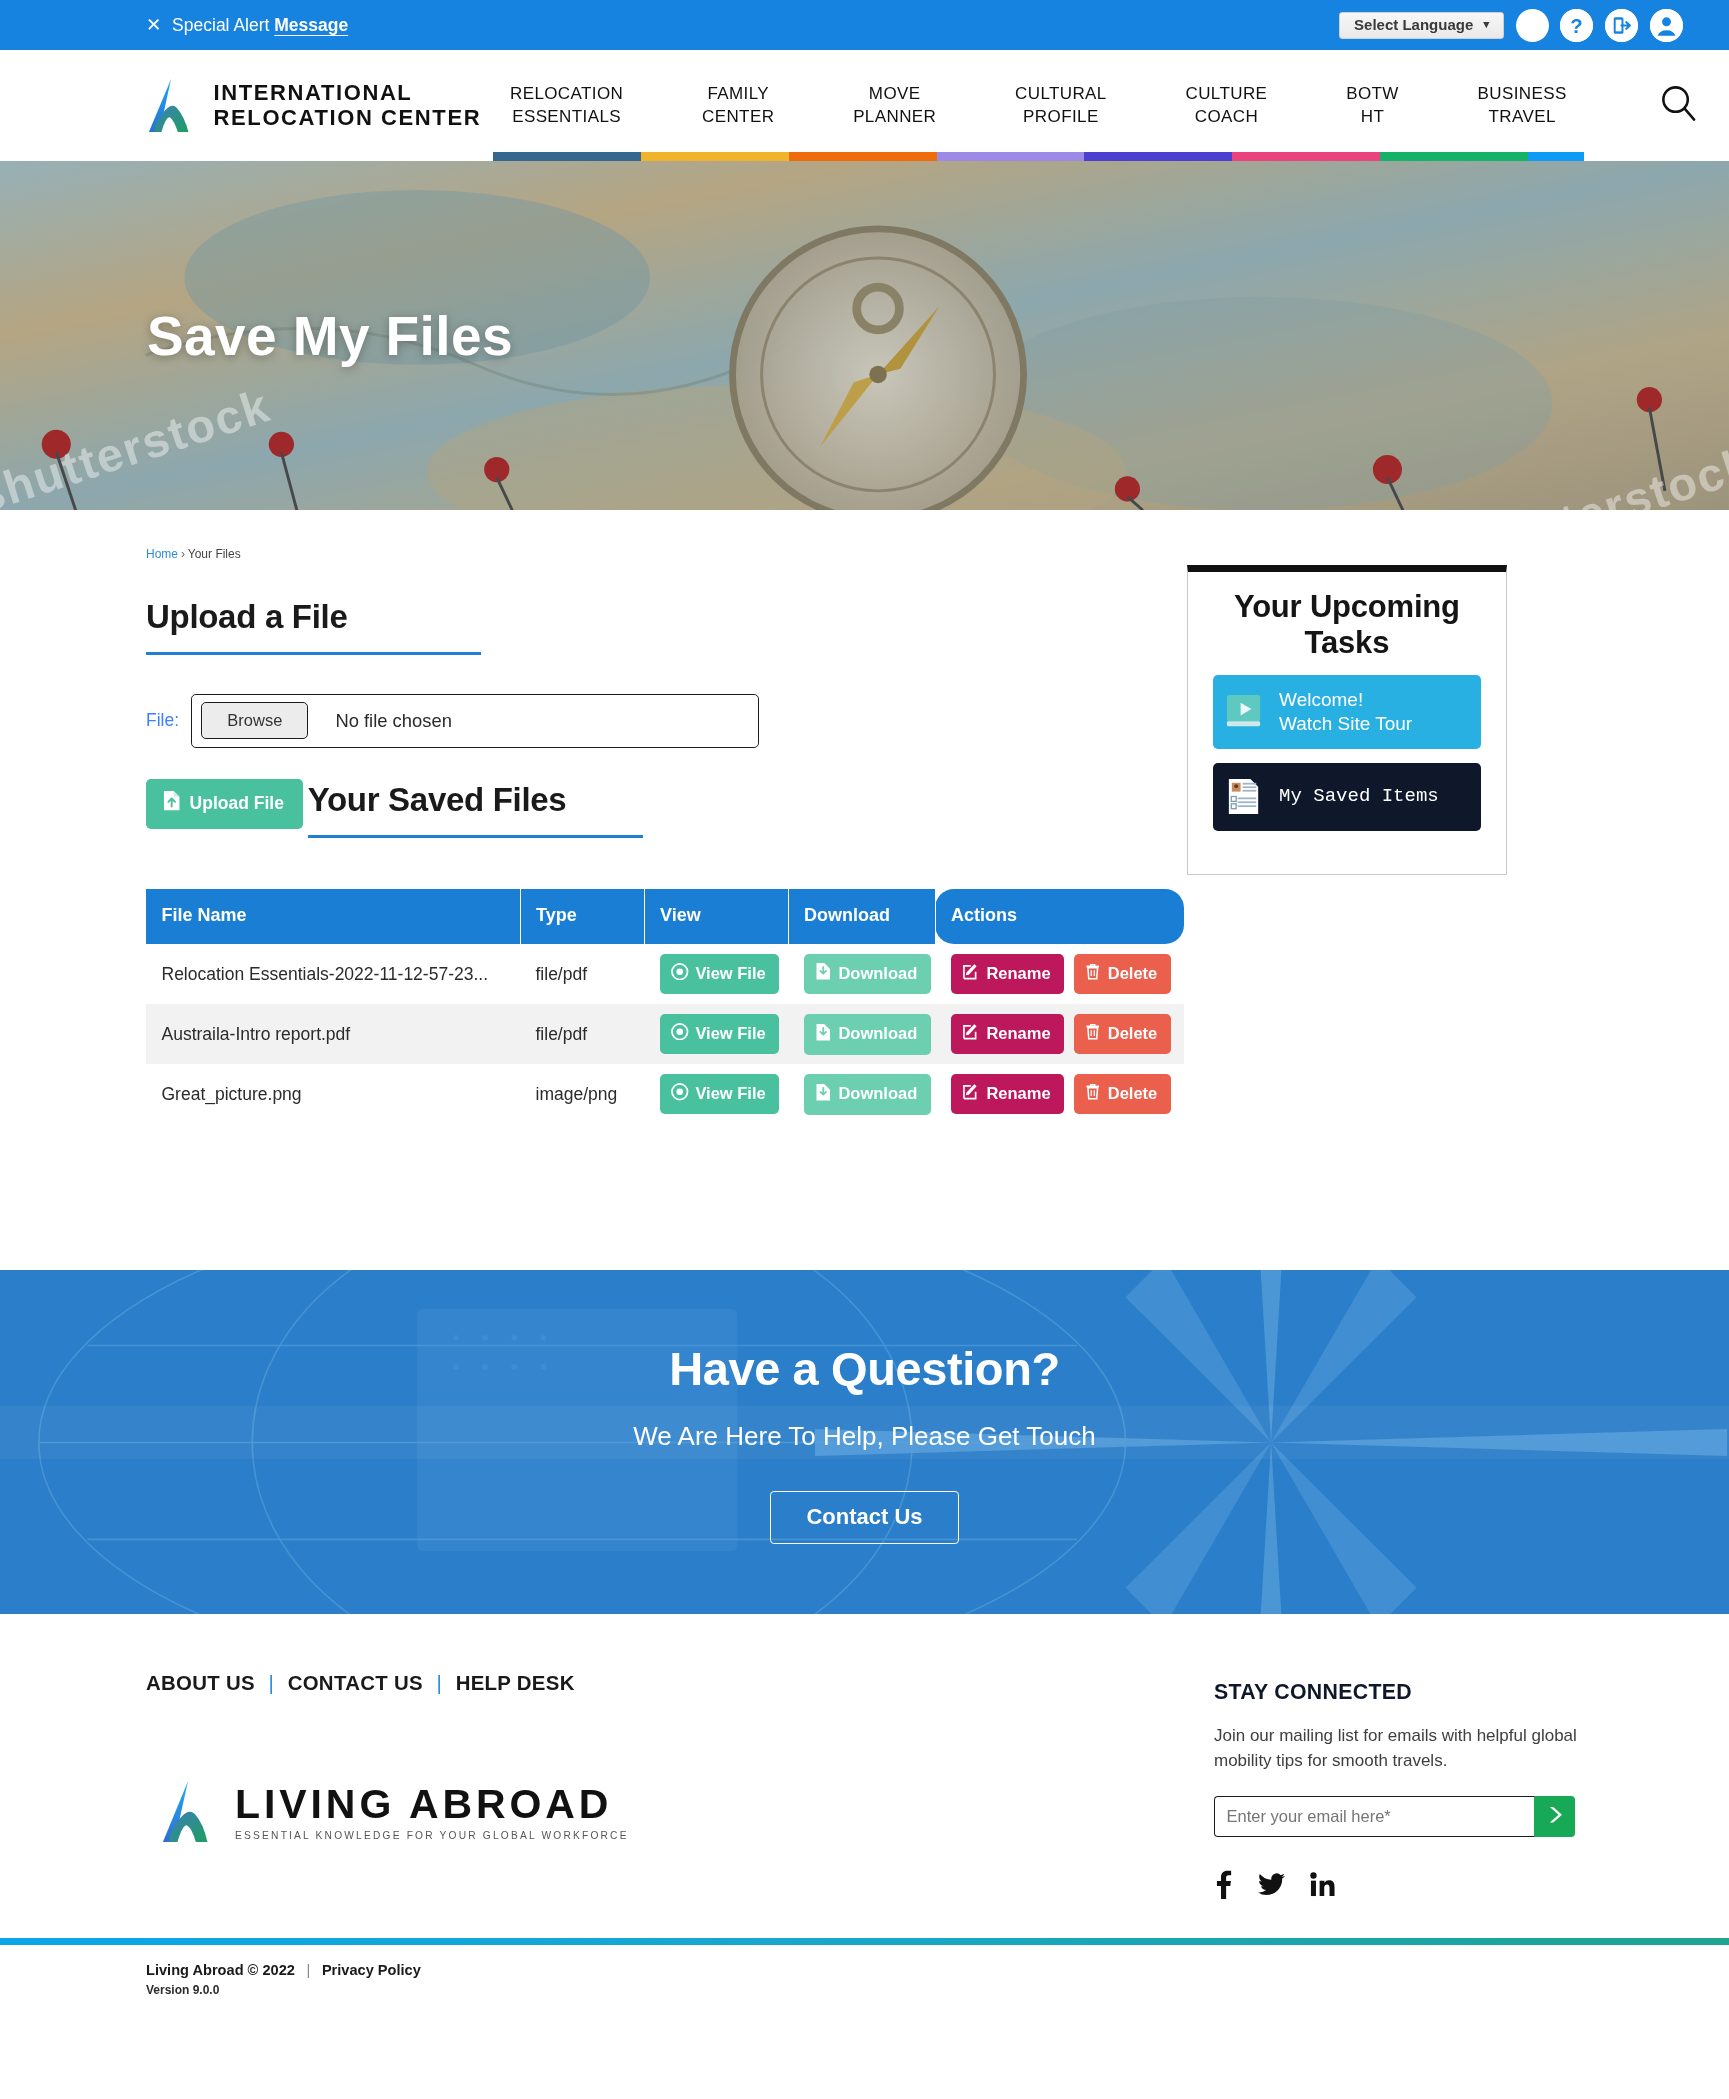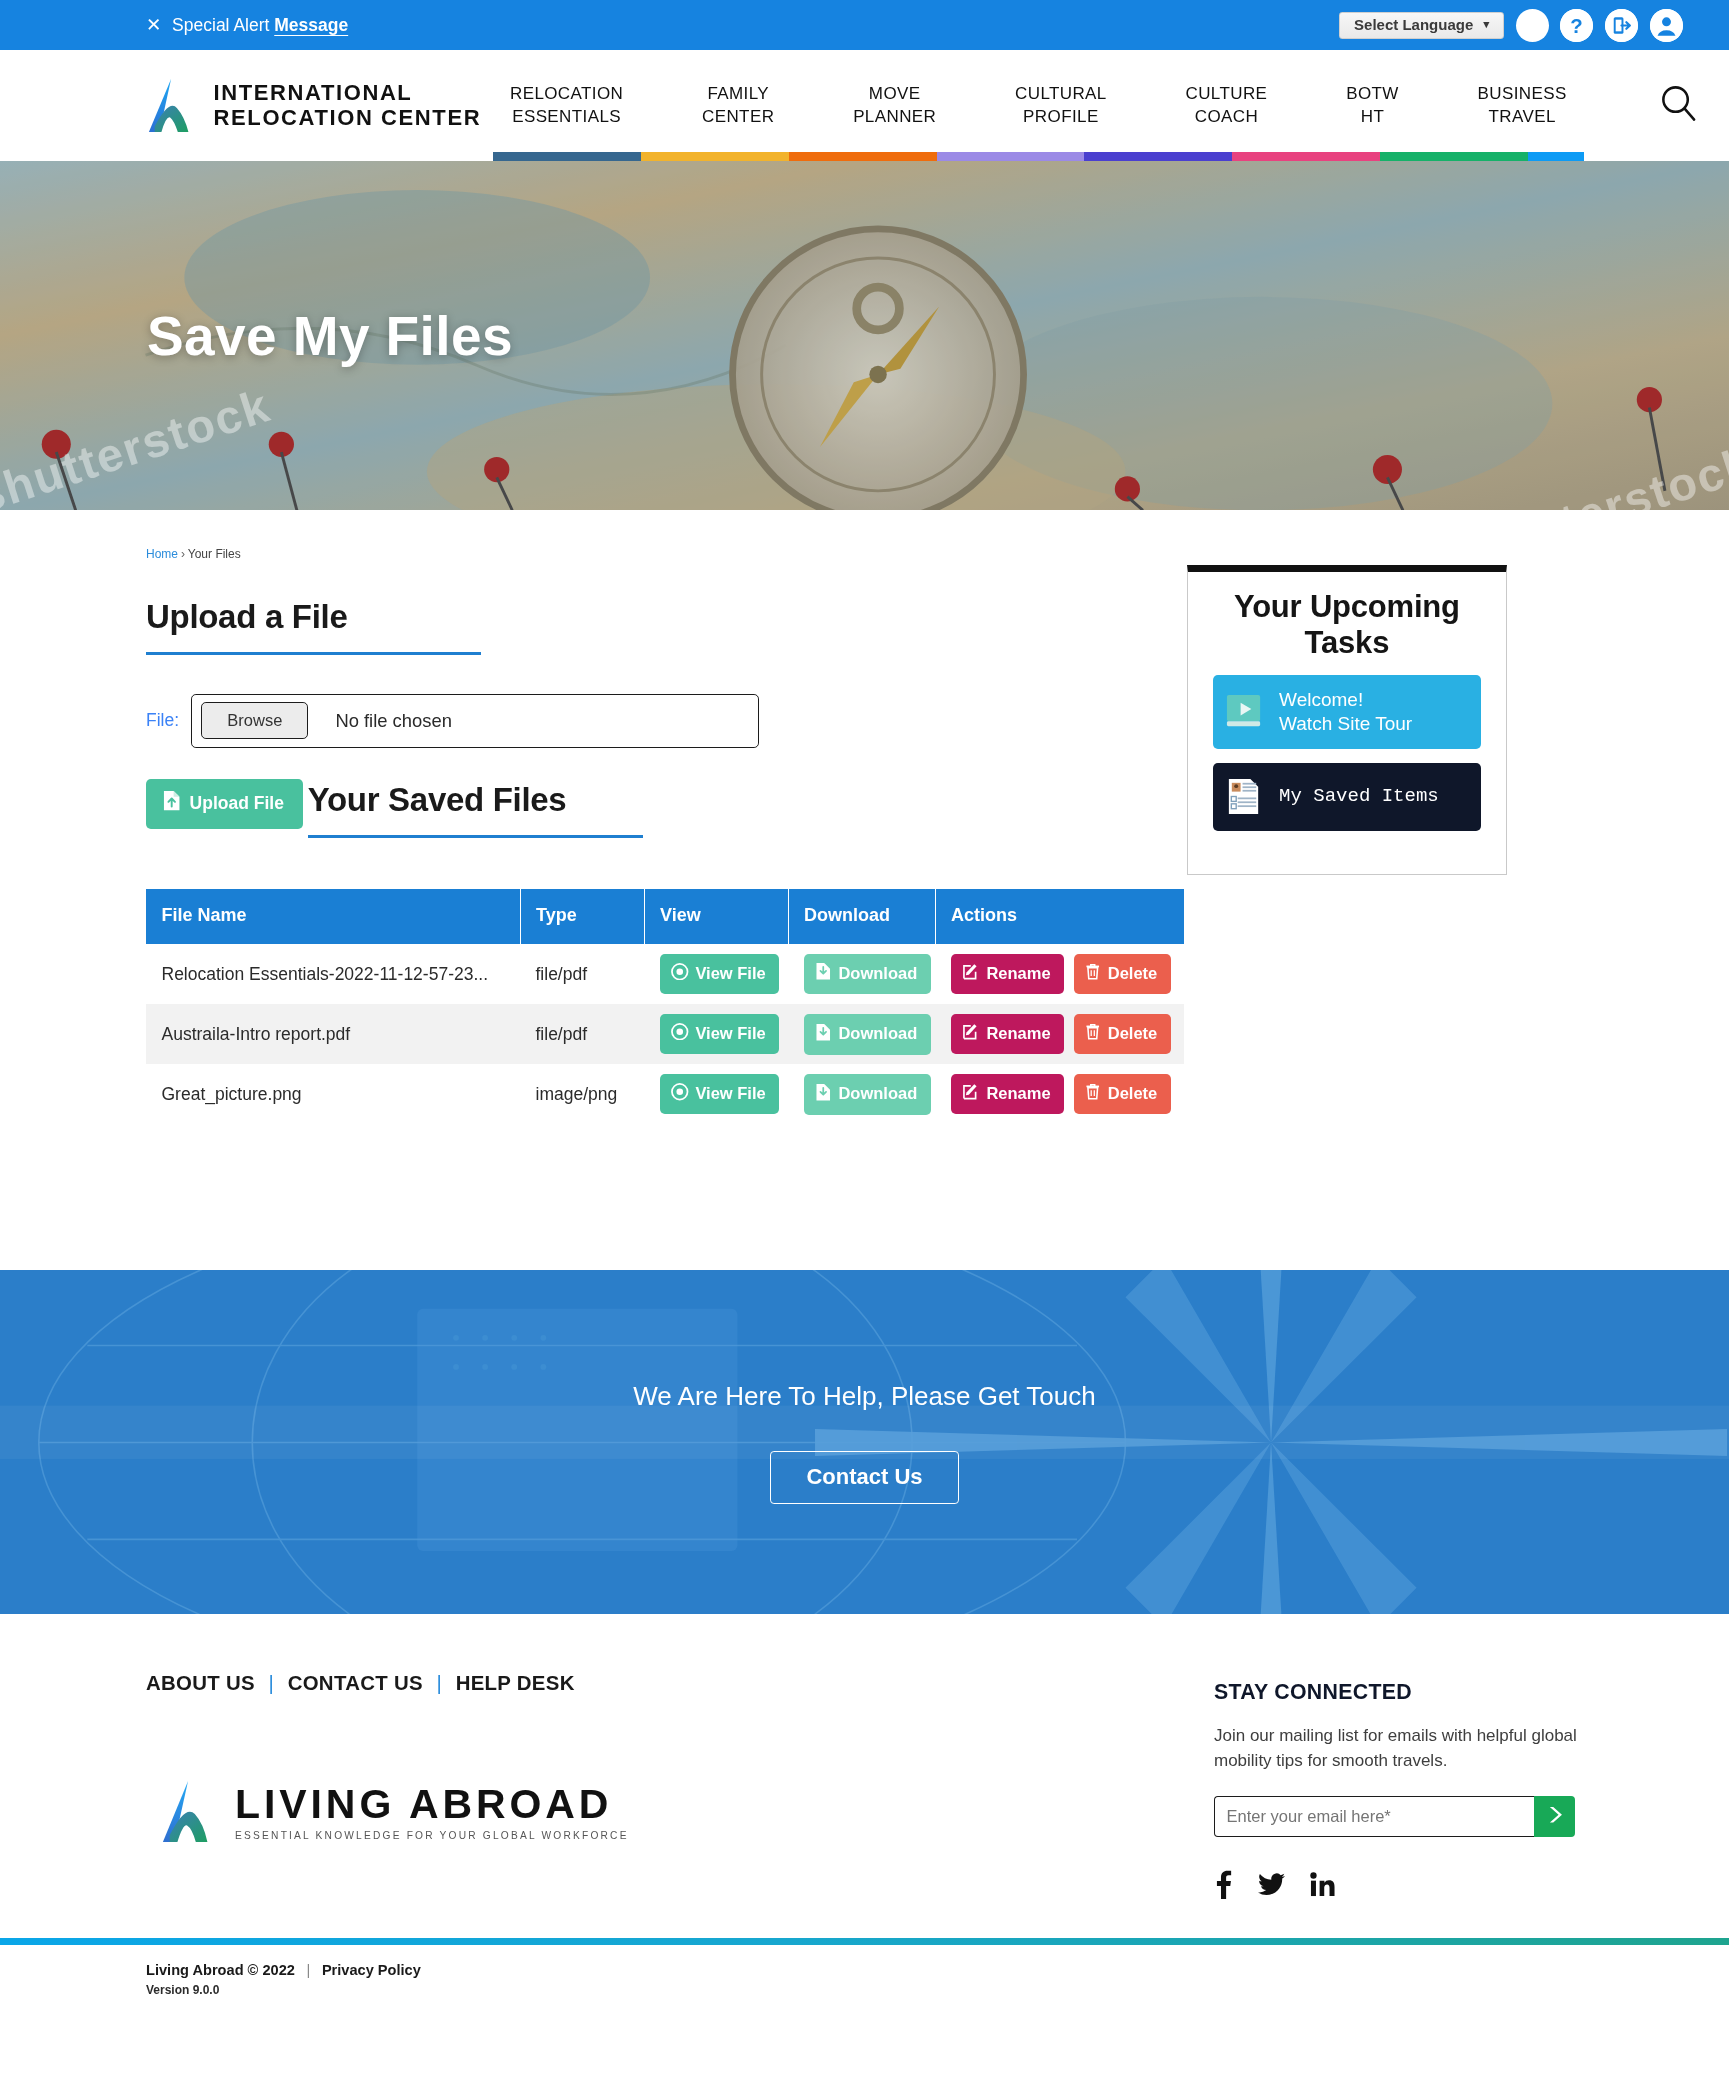--- a/index.html
+++ b/index.html
@@ -183,21 +183,21 @@
   table.files { border-collapse: collapse; width: 1038px; table-layout: fixed; }
   table.files thead th {
     background: #1a7fd4;
     color: #fff;
     font-size: 18px;
     font-weight: 700;
     text-align: left;
     padding: 16.5px 0 17.5px 15.5px;
     border-right: 1.9px solid #fff;
   }
-  table.files thead th:last-child { border-right: none; }
+  table.files thead th:last-child { border-right: none; border-radius: 19px; }
   table.files tbody td {
     font-size: 17.5px;
     color: #2b2b2b;
     padding: 9.7px 0 9.7px 15.5px;
     vertical-align: middle;
   }
   table.files tbody tr.alt { background: #f2f2f2; }
   .btn {
     border: none;
     border-radius: 4.9px;
@@ -735,20 +735,21 @@
       <path d="M0 0 L-470 -14 L-470 14 Z"></path>
         <path d="M0 0 L470 -14 L470 14 Z"></path>
       <path d="M0 0 L-150 -150 L-110 -190 Z" opacity=".7"></path>
         <path d="M0 0 L150 -150 L110 -190 Z" opacity=".7"></path>
       <path d="M0 0 L-150 150 L-110 190 Z" opacity=".7"></path>
         <path d="M0 0 L150 150 L110 190 Z" opacity=".7"></path>
     </g>
     <rect y="140" width="1782" height="55" fill="#ffffff" opacity=".05"></rect>
   </svg>
   <div class="cta-inner">
+    <div class="cta-h">Have a Question?</div>
     <div class="cta-sub">We Are Here To Help, Please Get Touch</div>
     <button class="cta-btn">Contact Us</button>
   </div>
 </div>
 
 <div class="footer">
   <div>
     <div class="f-links">
       <span class="link">ABOUT US</span>
       <span class="bar">|</span>

